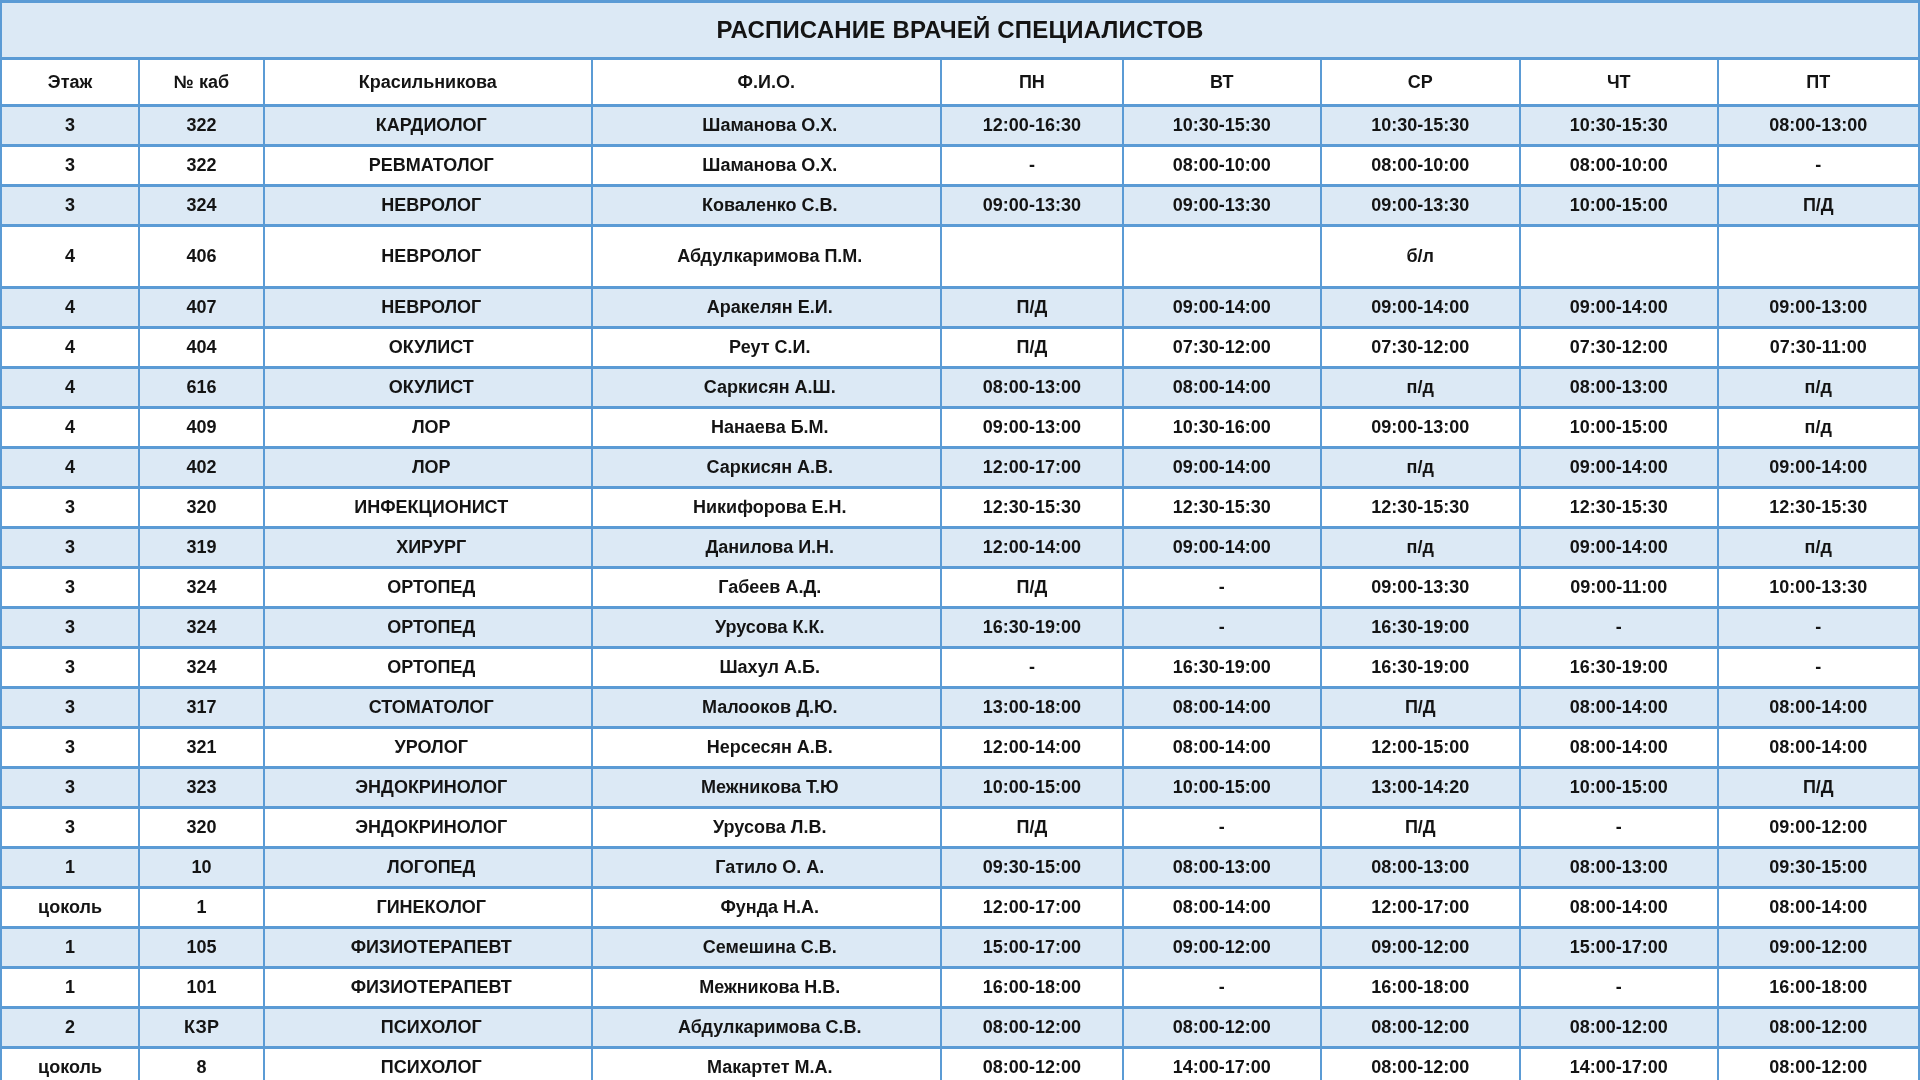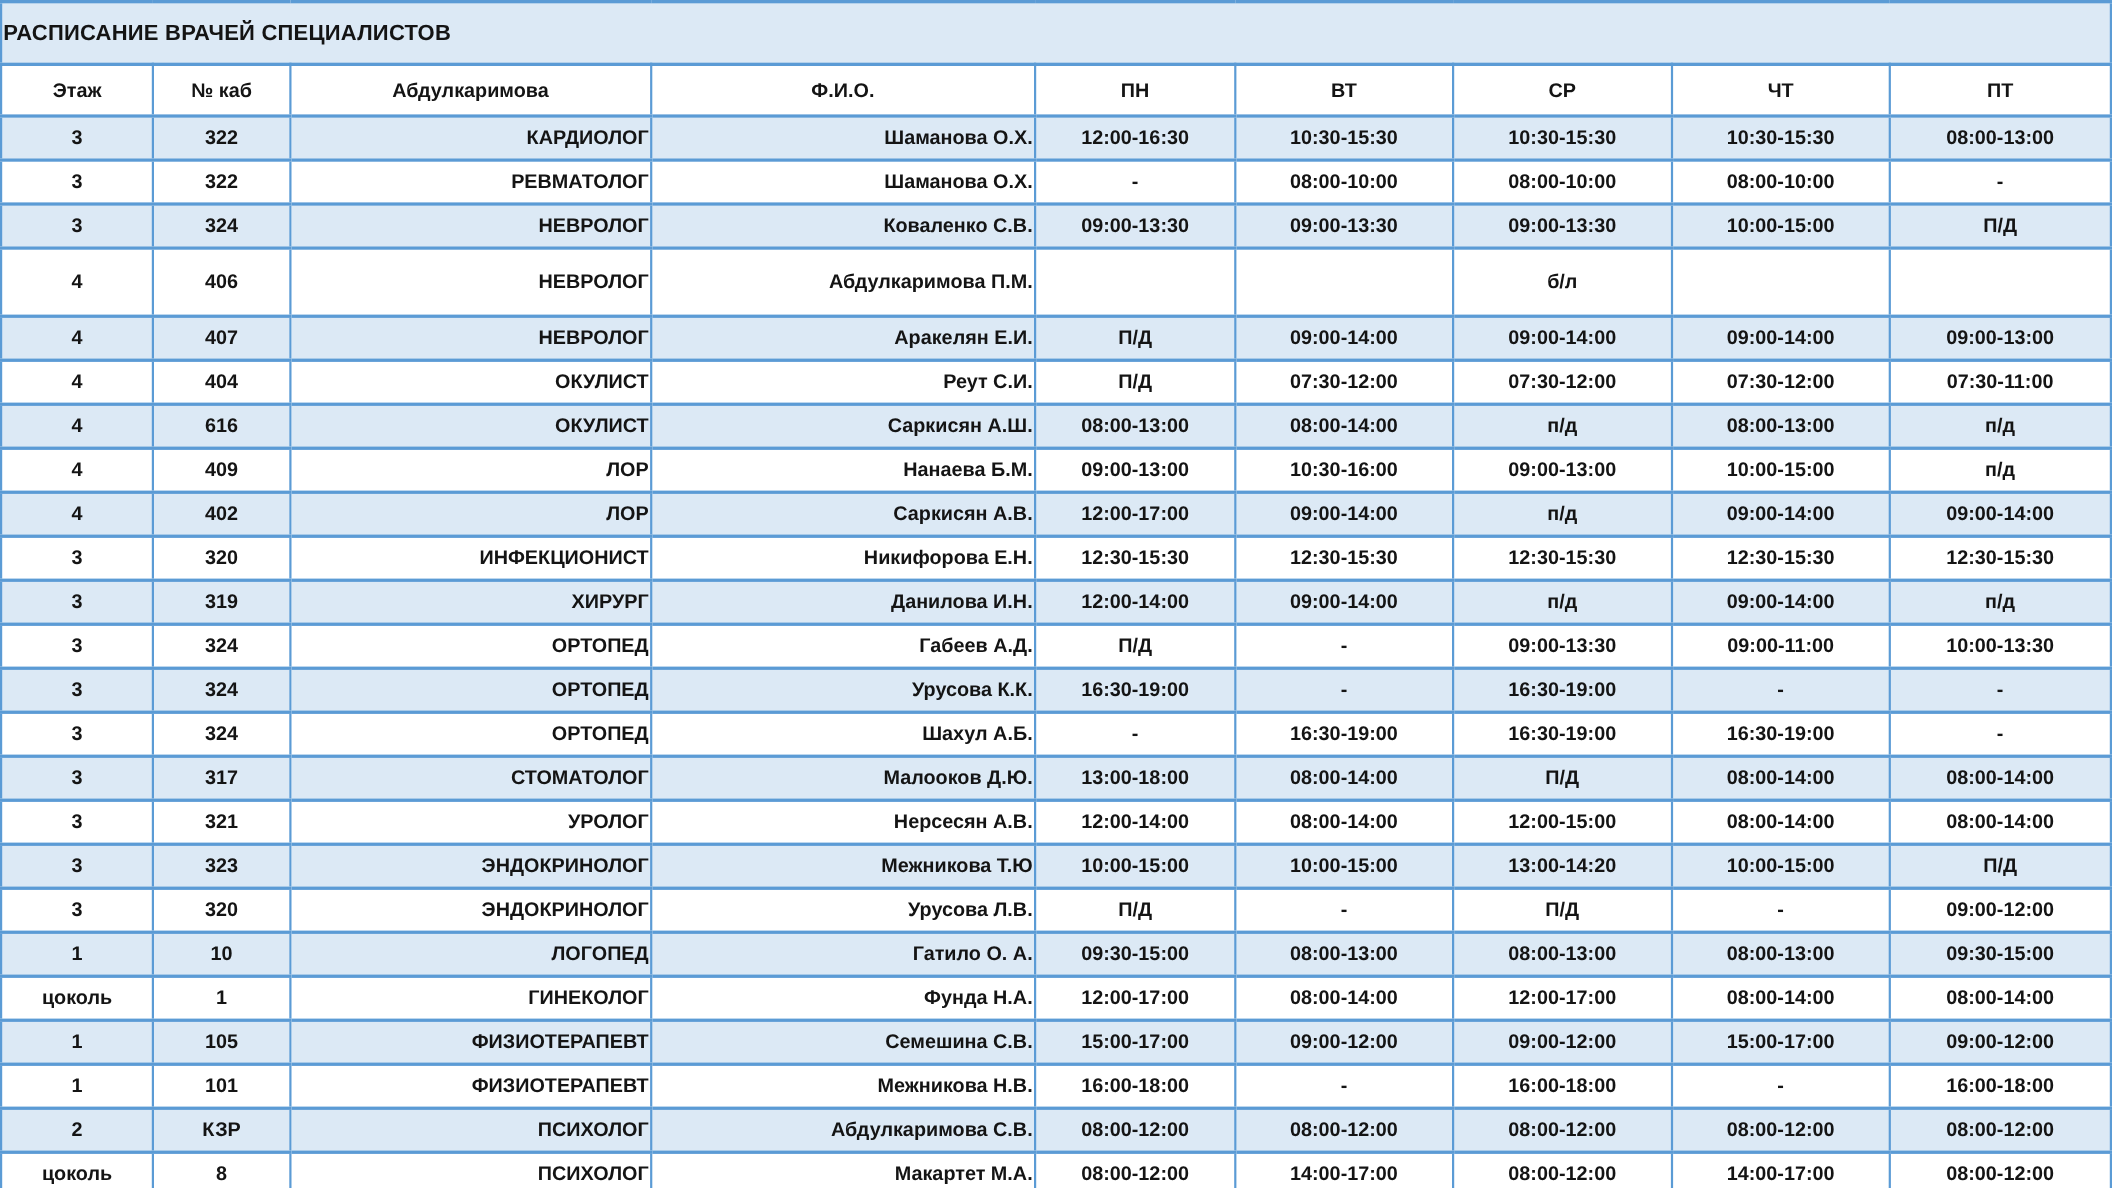--- a/index.html
+++ b/index.html
@@ -32,35 +32,35 @@
     border-top:3px solid var(--border-color);
     border-bottom:3px solid var(--border-color);
     font-weight:bold;
     font-size:18px;
     overflow:hidden;
     white-space:nowrap;
     vertical-align:middle;
   }
   tr.title-row th{
     background:var(--stripe-color);
-    font-size:20px;
+    font-size:24px;
     height:52px;
-    text-align:left;
+    text-align:center;
     letter-spacing:.2px;
   }
   tr.header-row th{
     background:var(--plain-color);
     height:42px;
   }
   tbody tr{height:40px;}
   tbody tr.tall{height:62px;}
   tbody tr.stripe td{background:var(--stripe-color);}
   tbody tr.plain td{background:var(--plain-color);}
   td.c-floor,td.c-room,td.c-day{text-align:center;}
-  td.c-spec,td.c-name{text-align:right;padding-left:8px;}
+  td.c-spec,td.c-name{text-align:center;padding-left:8px;}
 </style>
 </head>
 <body>
 
 <table class="schedule">
   <colgroup id="colgroup">
       <col style="width: 7.2%;">
       <col style="width: 6.5%;">
       <col style="width: 17.1%;">
       <col style="width: 18.2%;">
@@ -70,21 +70,21 @@
       <col style="width: 10.3%;">
       <col style="width: 10.5%;">
     </colgroup>
   <thead>
     <tr class="title-row">
       <th colspan="9">РАСПИСАНИЕ ВРАЧЕЙ СПЕЦИАЛИСТОВ</th>
     </tr>
     <tr class="header-row" id="header-row">
         <th>Этаж</th>
         <th>№ каб</th>
-        <th>Абдулкаримова</th>
+        <th>Красильникова</th>
         <th>Ф.И.О.</th>
         <th>ПН</th>
         <th>ВТ</th>
         <th>СР</th>
         <th>ЧТ</th>
         <th>ПТ</th>
       </tr>
   </thead>
   <tbody id="table-body">
       <tr class="stripe">

